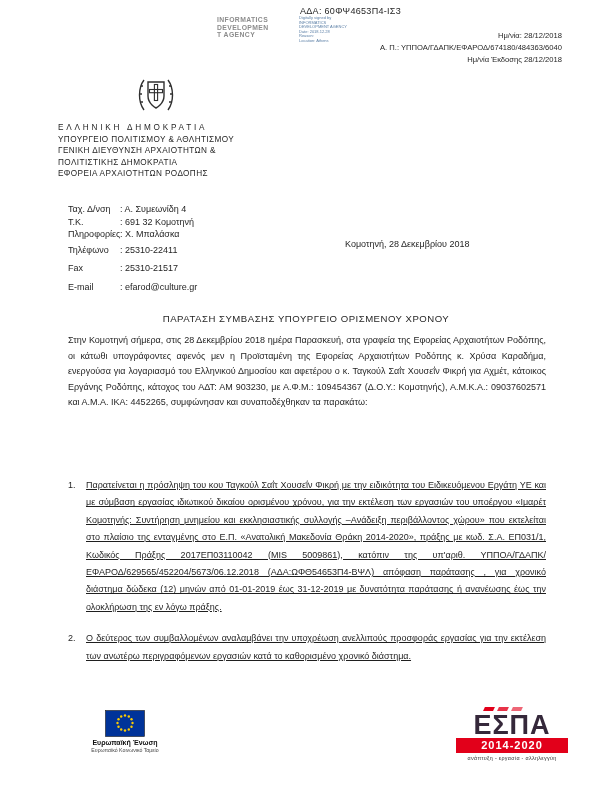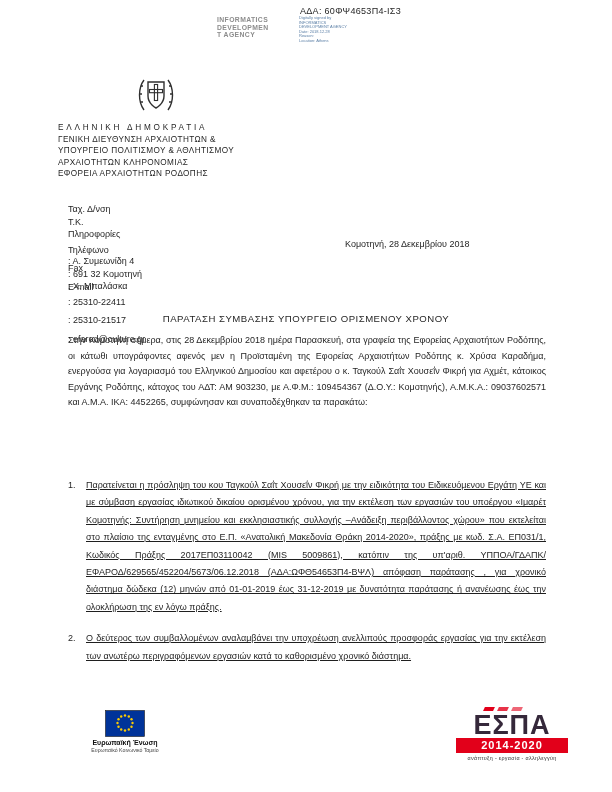--- a/index.html
+++ b/index.html
@@ -20,21 +20,21 @@
   
   .protocol { position:absolute; top:30px; right:50px; text-align:right; font-size:7.6px; line-height:12px; }
 
   
   .emblem { position:absolute; top:74px; left:136px; }
   .org { position:absolute; top:122px; left:58px; font-size:8.2px; line-height:11.6px; letter-spacing:.4px; }
   .org .spaced { letter-spacing:2.8px; }
 
   
   .contact { position:absolute; top:204px; left:68px; font-size:9px; }
-  .contact-row { display:flex; height:12.5px;flex-direction:column; }
+  .contact-row { display:flex; height:12.5px; }
   .contact-row .lbl { width:52px; flex:0 0 52px; }
   .contact-row.g1 { margin-top:3px; }
   .contact-row.g2 { margin-top:6px; }
   .city-date { position:absolute; top:239px; left:345px; font-size:9px; }
 
   
   .doc-title { position:absolute; top:313px; left:0; right:0; text-align:center; font-size:9.6px; letter-spacing:.5px; }
   .intro { position:absolute; top:333px; left:68px; width:478px; font-size:9px; line-height:15.6px; text-align:justify; }
   .items { position:absolute; top:477px; left:68px; width:478px; font-size:9px; line-height:17.4px; }
   .item { position:relative; margin-bottom:14px; }
@@ -71,42 +71,47 @@
     <div class="stamp-details">
       <div>Digitally signed by</div>
       <div>INFORMATICS</div>
       <div>DEVELOPMENT AGENCY</div>
       <div>Date: 2018.12.28</div>
       <div>Reason:</div>
       <div>Location: Athens</div>
     </div>
   </div>
 
+  <div class="protocol">
+    <div>Ημ/νία: 28/12/2018</div>
+    <div>Α. Π.: ΥΠΠΟΑ/ΓΔΑΠΚ/ΕΦΑΡΟΔ/674180/484363/6040</div>
+    <div>Ημ/νία Έκδοσης 28/12/2018</div>
+  </div>
 
   <div class="emblem">
     <svg width="40" height="44" viewBox="0 0 40 44">
       <path d="M8 36 C2 28 2 14 8 6" fill="none" stroke="#2f2f2f" stroke-width="1.4"></path>
       <path d="M32 36 C38 28 38 14 32 6" fill="none" stroke="#2f2f2f" stroke-width="1.4"></path>
       <circle cx="6" cy="12" r="1" fill="#2f2f2f"></circle>
         <circle cx="5" cy="20" r="1" fill="#2f2f2f"></circle>
         <circle cx="6" cy="28" r="1" fill="#2f2f2f"></circle>
       <circle cx="34" cy="12" r="1" fill="#2f2f2f"></circle>
         <circle cx="35" cy="20" r="1" fill="#2f2f2f"></circle>
         <circle cx="34" cy="28" r="1" fill="#2f2f2f"></circle>
       <path d="M12 8 h16 v14 c0 8 -8 12 -8 12 s-8 -4 -8 -12 z" fill="#ffffff" stroke="#2f2f2f" stroke-width="1.4"></path>
       <rect x="18.4" y="10.5" width="3.2" height="16" fill="none" stroke="#2f2f2f" stroke-width="1.1"></rect>
       <rect x="13.5" y="15.5" width="13" height="3.2" fill="none" stroke="#2f2f2f" stroke-width="1.1"></rect>
     </svg>
   </div>
 
   <div class="org">
     <div class="spaced">ΕΛΛΗΝΙΚΗ ΔΗΜΟΚΡΑΤΙΑ</div>
+    <div>ΥΠΟΥΡΓΕΙΟ ΠΟΛΙΤΙΣΜΟΥ &amp; ΑΘΛΗΤΙΣΜΟΥ</div>
     <div>ΓΕΝΙΚΗ ΔΙΕΥΘΥΝΣΗ ΑΡΧΑΙΟΤΗΤΩΝ &amp;</div>
-    <div>ΥΠΟΥΡΓΕΙΟ ΠΟΛΙΤΙΣΜΟΥ &amp; ΑΘΛΗΤΙΣΜΟΥ</div>
-    <div>ΑΡΧΑΙΟΤΗΤΩΝ ΚΛΗΡΟΝΟΜΙΑΣ</div>
+    <div>ΠΟΛΙΤΙΣΤΙΚΗΣ ΔΗΜΟΚΡΑΤΙΑ</div>
     <div>ΕΦΟΡΕΙΑ ΑΡΧΑΙΟΤΗΤΩΝ ΡΟΔΟΠΗΣ</div>
   </div>
 
   <div class="contact">
     <div class="contact-row">
       <span class="lbl">Ταχ. Δ/νση</span>
       <span>: Α. Συμεωνίδη 4</span>
     </div>
     <div class="contact-row">
       <span class="lbl">Τ.Κ.</span>

